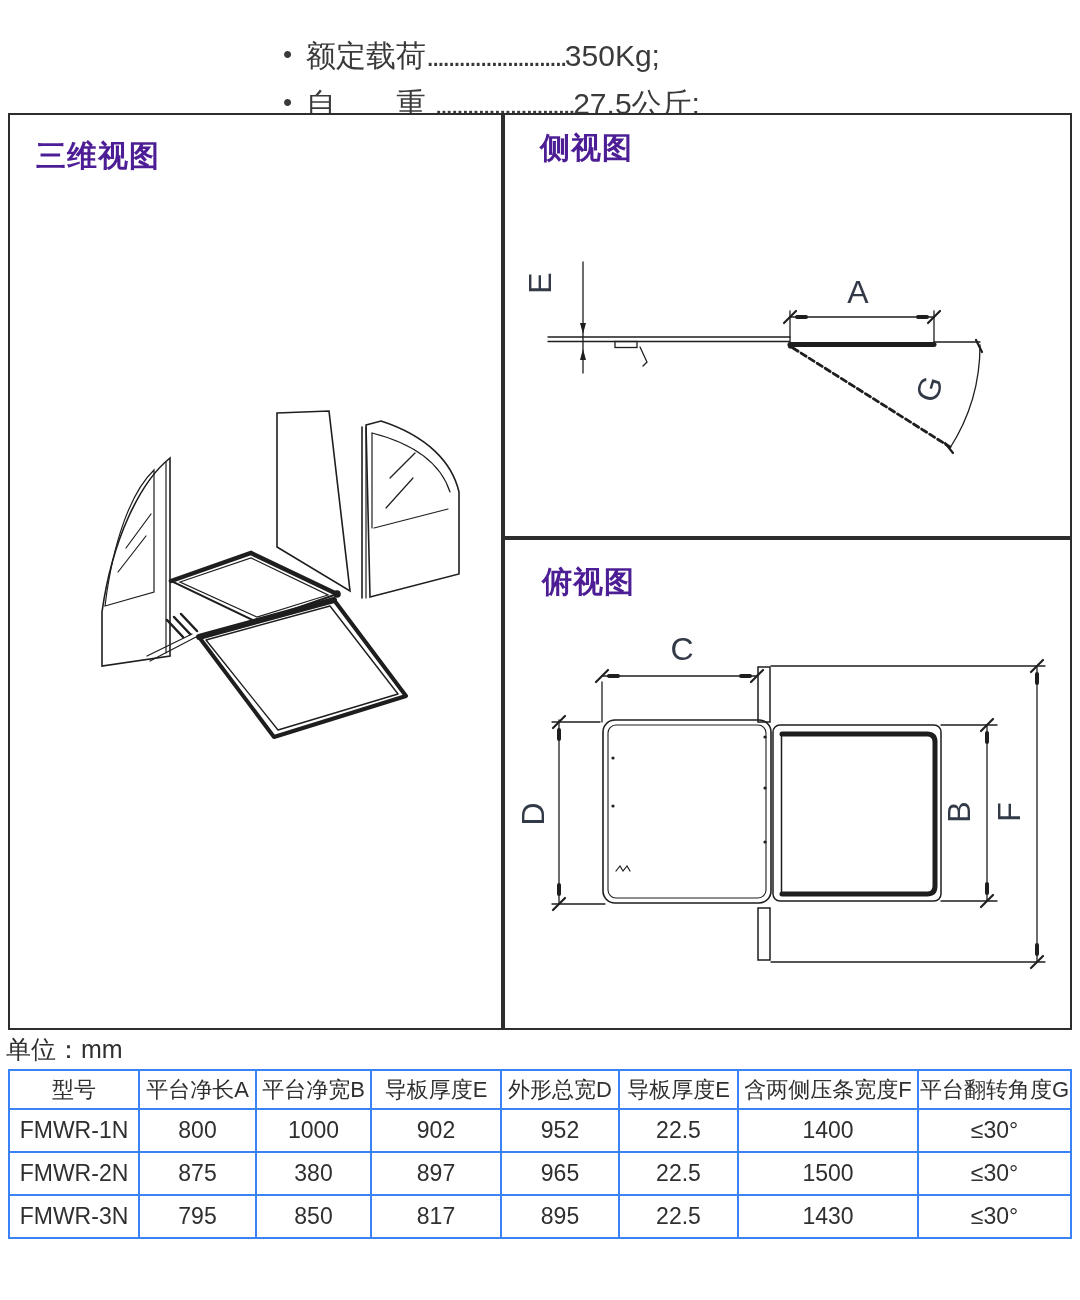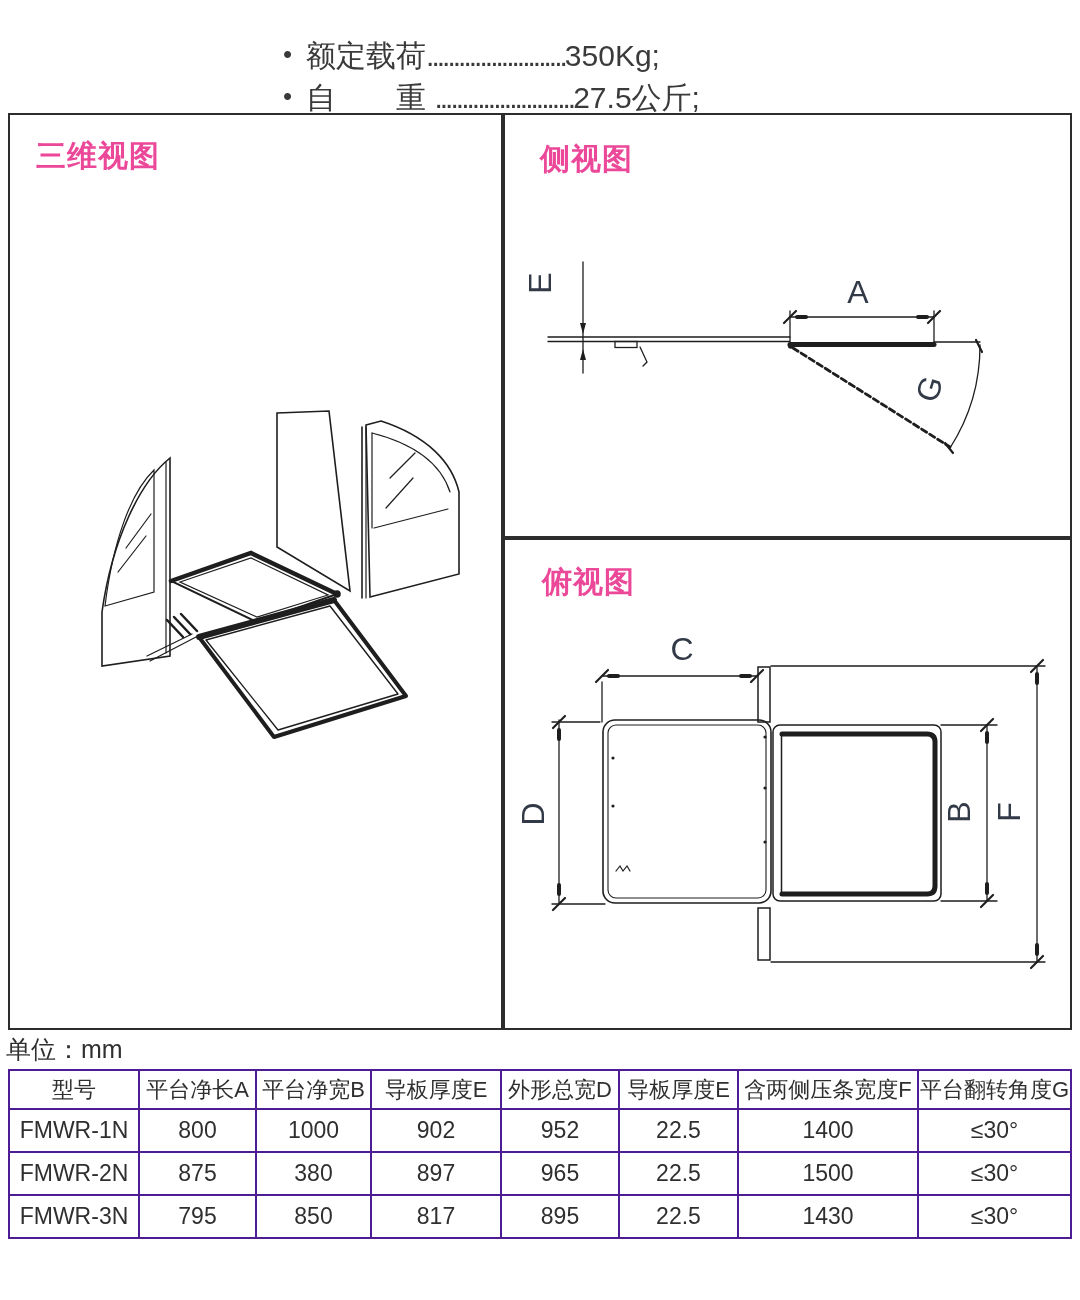--- a/index.html
+++ b/index.html
@@ -5,44 +5,44 @@
   html,body{margin:0;padding:0;background:#ffffff;}
   body{width:1080px;height:1300px;position:relative;overflow:hidden;
        font-family:"Liberation Sans","DejaVu Sans",sans-serif;color:#333;}
   .spec-line{position:absolute;left:283px;white-space:nowrap;font-size:30px;color:#3a3a3a;margin-top:28px;}
   .spec-line .bullet{display:inline-block;margin-right:14px;font-size:26px;vertical-align:3px;}
   .spec-line .leader{letter-spacing:-3px;}
   .panel{position:absolute;border:2px solid #2d2d2d;box-sizing:border-box;background:#fff;}
   #panel-iso{left:8px;top:113px;width:495px;height:917px;}
   #panel-side{left:503px;top:113px;width:569px;height:425px;}
   #panel-topview{left:503px;top:538px;width:569px;height:492px;}
-  .panel-title{position:absolute;font-size:30px;font-weight:600;color:#ec4899;letter-spacing:1px;}
+  .panel-title{position:absolute;font-size:30px;font-weight:600;color:#4c1d95;letter-spacing:1px;}
   #title-iso{left:36px;top:136px;}
-  #title-side{left:540px;top:139px;}
+  #title-side{left:540px;top:128px;}
   #title-topview{left:542px;top:562px;}
   svg{position:absolute;pointer-events:none;}
   #svg-iso{left:8px;top:113px;}
   #svg-side{left:503px;top:113px;}
   #svg-top{left:503px;top:538px;}
   .dim{font-size:32px;fill:#333a47;font-family:"Liberation Sans","DejaVu Sans",sans-serif;}
   #unit-label{position:absolute;left:6px;top:1033px;font-size:25px;color:#303030;text-align:center;}
   #spec-table{position:absolute;left:8px;top:1069px;width:1062px;border-collapse:collapse;
               table-layout:fixed;font-size:23px;color:#2f2f2f;}
-  #spec-table th,#spec-table td{border:2px solid #4c1d95;text-align:center;padding:0;
+  #spec-table th,#spec-table td{border:2px solid #3b82f6;text-align:center;padding:0;
               overflow:hidden;white-space:nowrap;}
   #spec-table th{height:37px;font-weight:400;font-size:22px;}
   #spec-table td{height:41px;}
 </style>
 </head>
 <body>
 
 <div class="spec-line" style="top:8px">
   <span class="bullet">•</span><span>额定载荷</span><span class="leader">..........................</span><span>350Kg;</span>
 </div>
-<div class="spec-line" style="top:50px">
+<div class="spec-line" style="top:56px">
   <span class="bullet">•</span><span>自　　重 </span><span class="leader">..........................</span><span>27.5公斤;</span>
 </div>
 
 <div class="panel" id="panel-iso"></div>
 <div class="panel" id="panel-side"></div>
 <div class="panel" id="panel-topview"></div>
 
 <div class="panel-title" id="title-iso">三维视图</div>
 <div class="panel-title" id="title-side">侧视图</div>
 <div class="panel-title" id="title-topview">俯视图</div>

